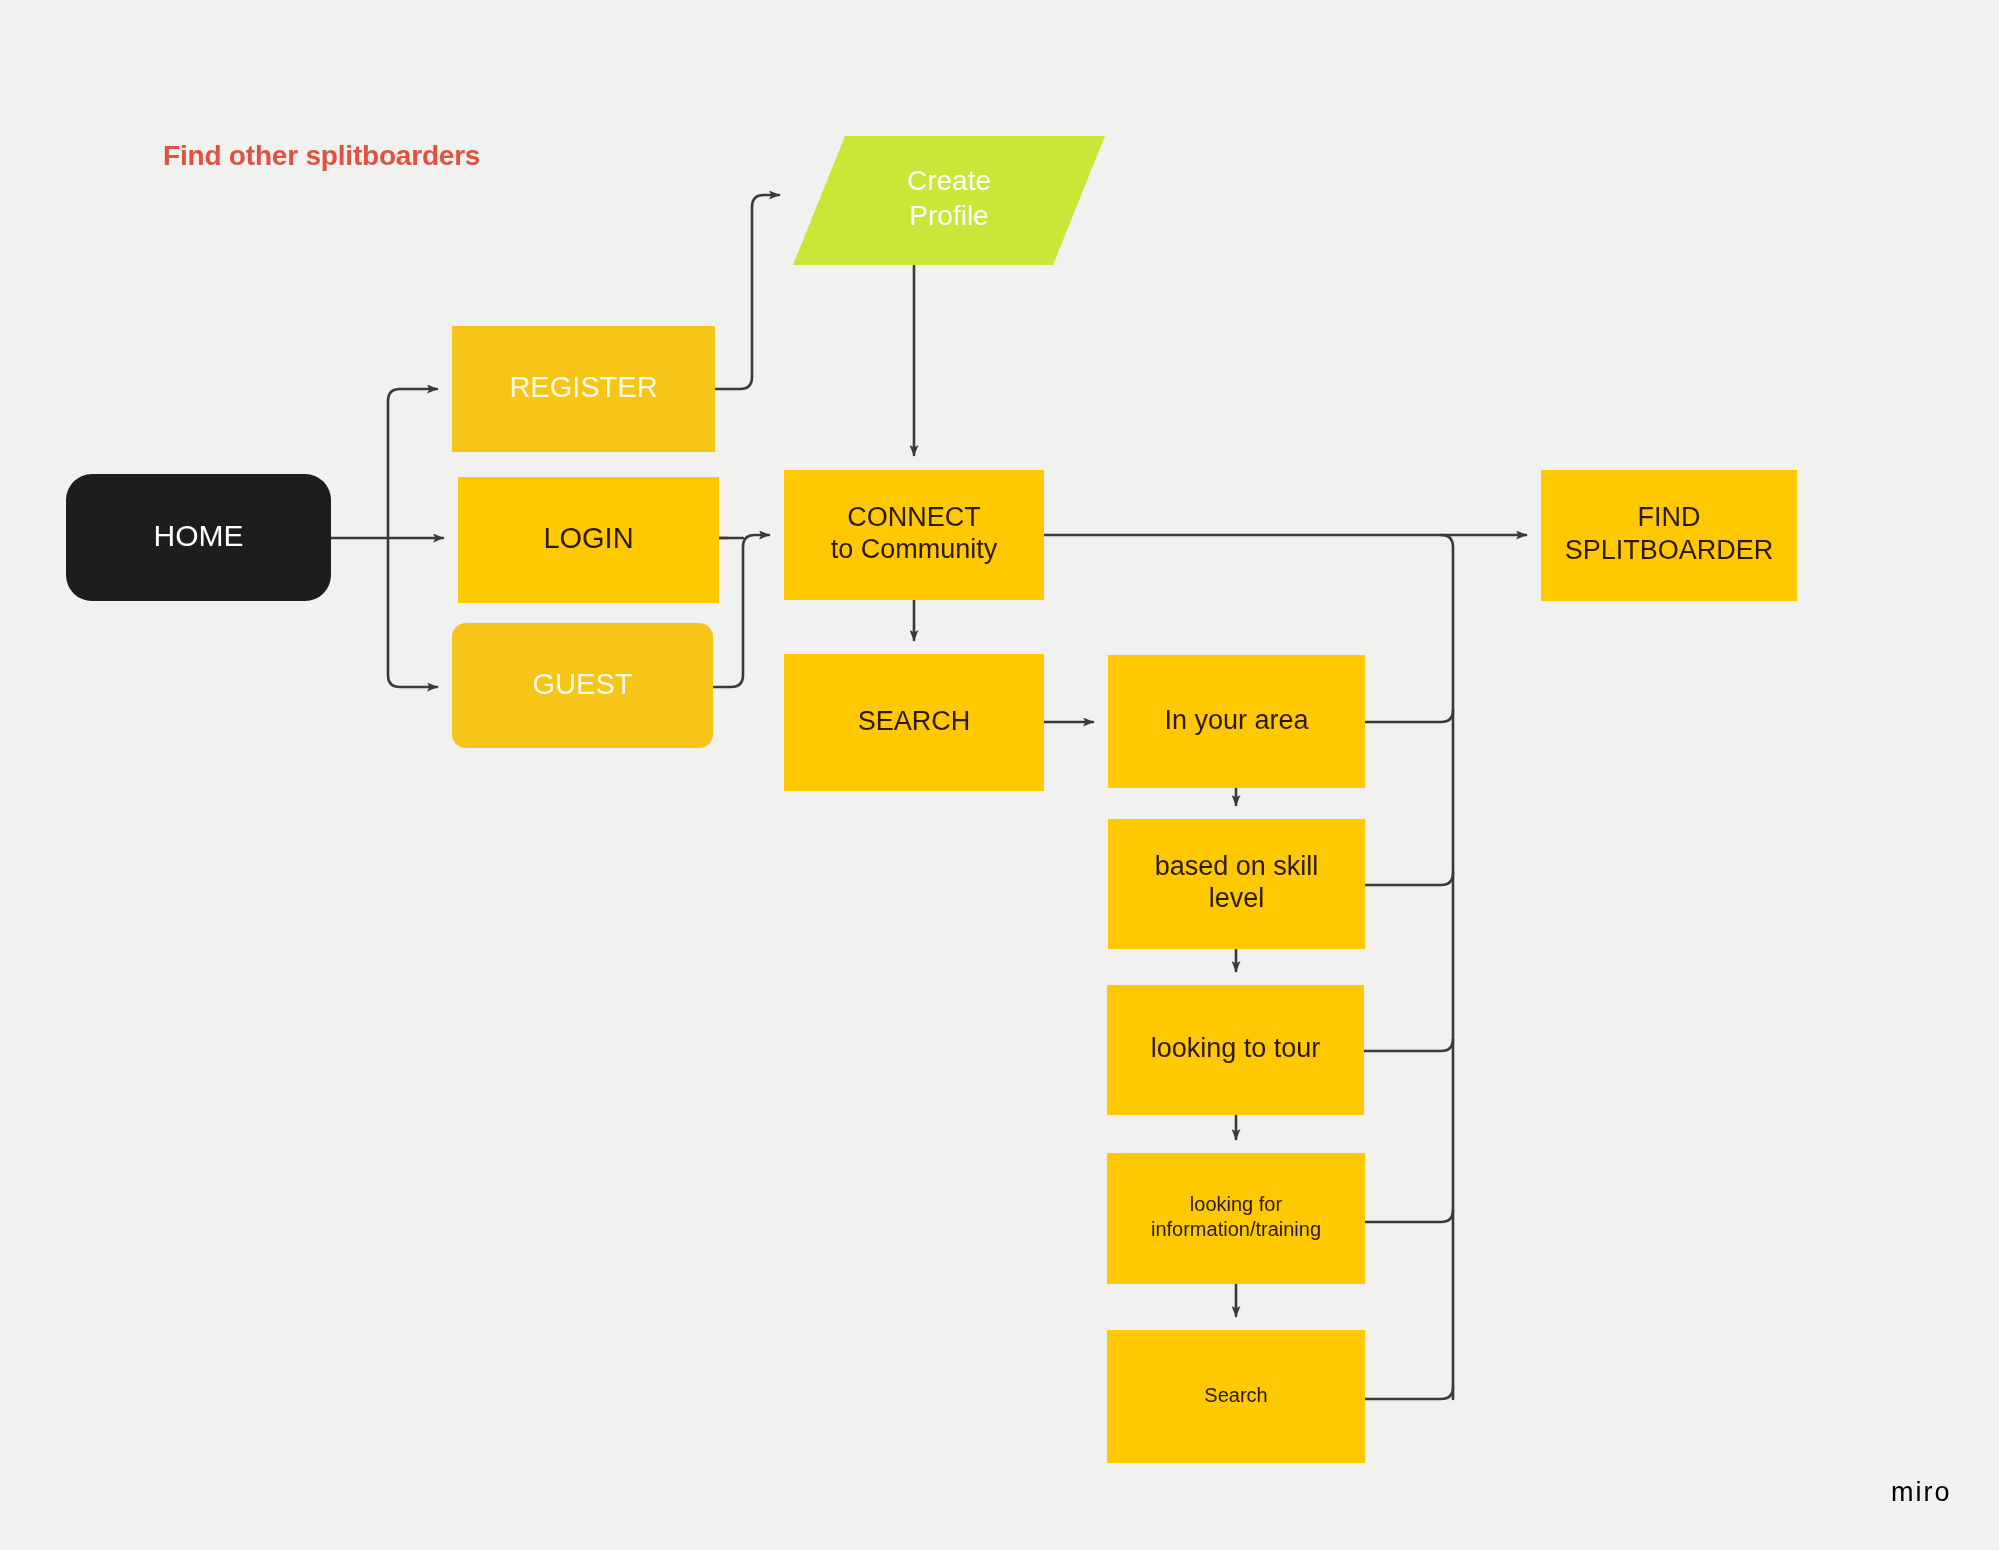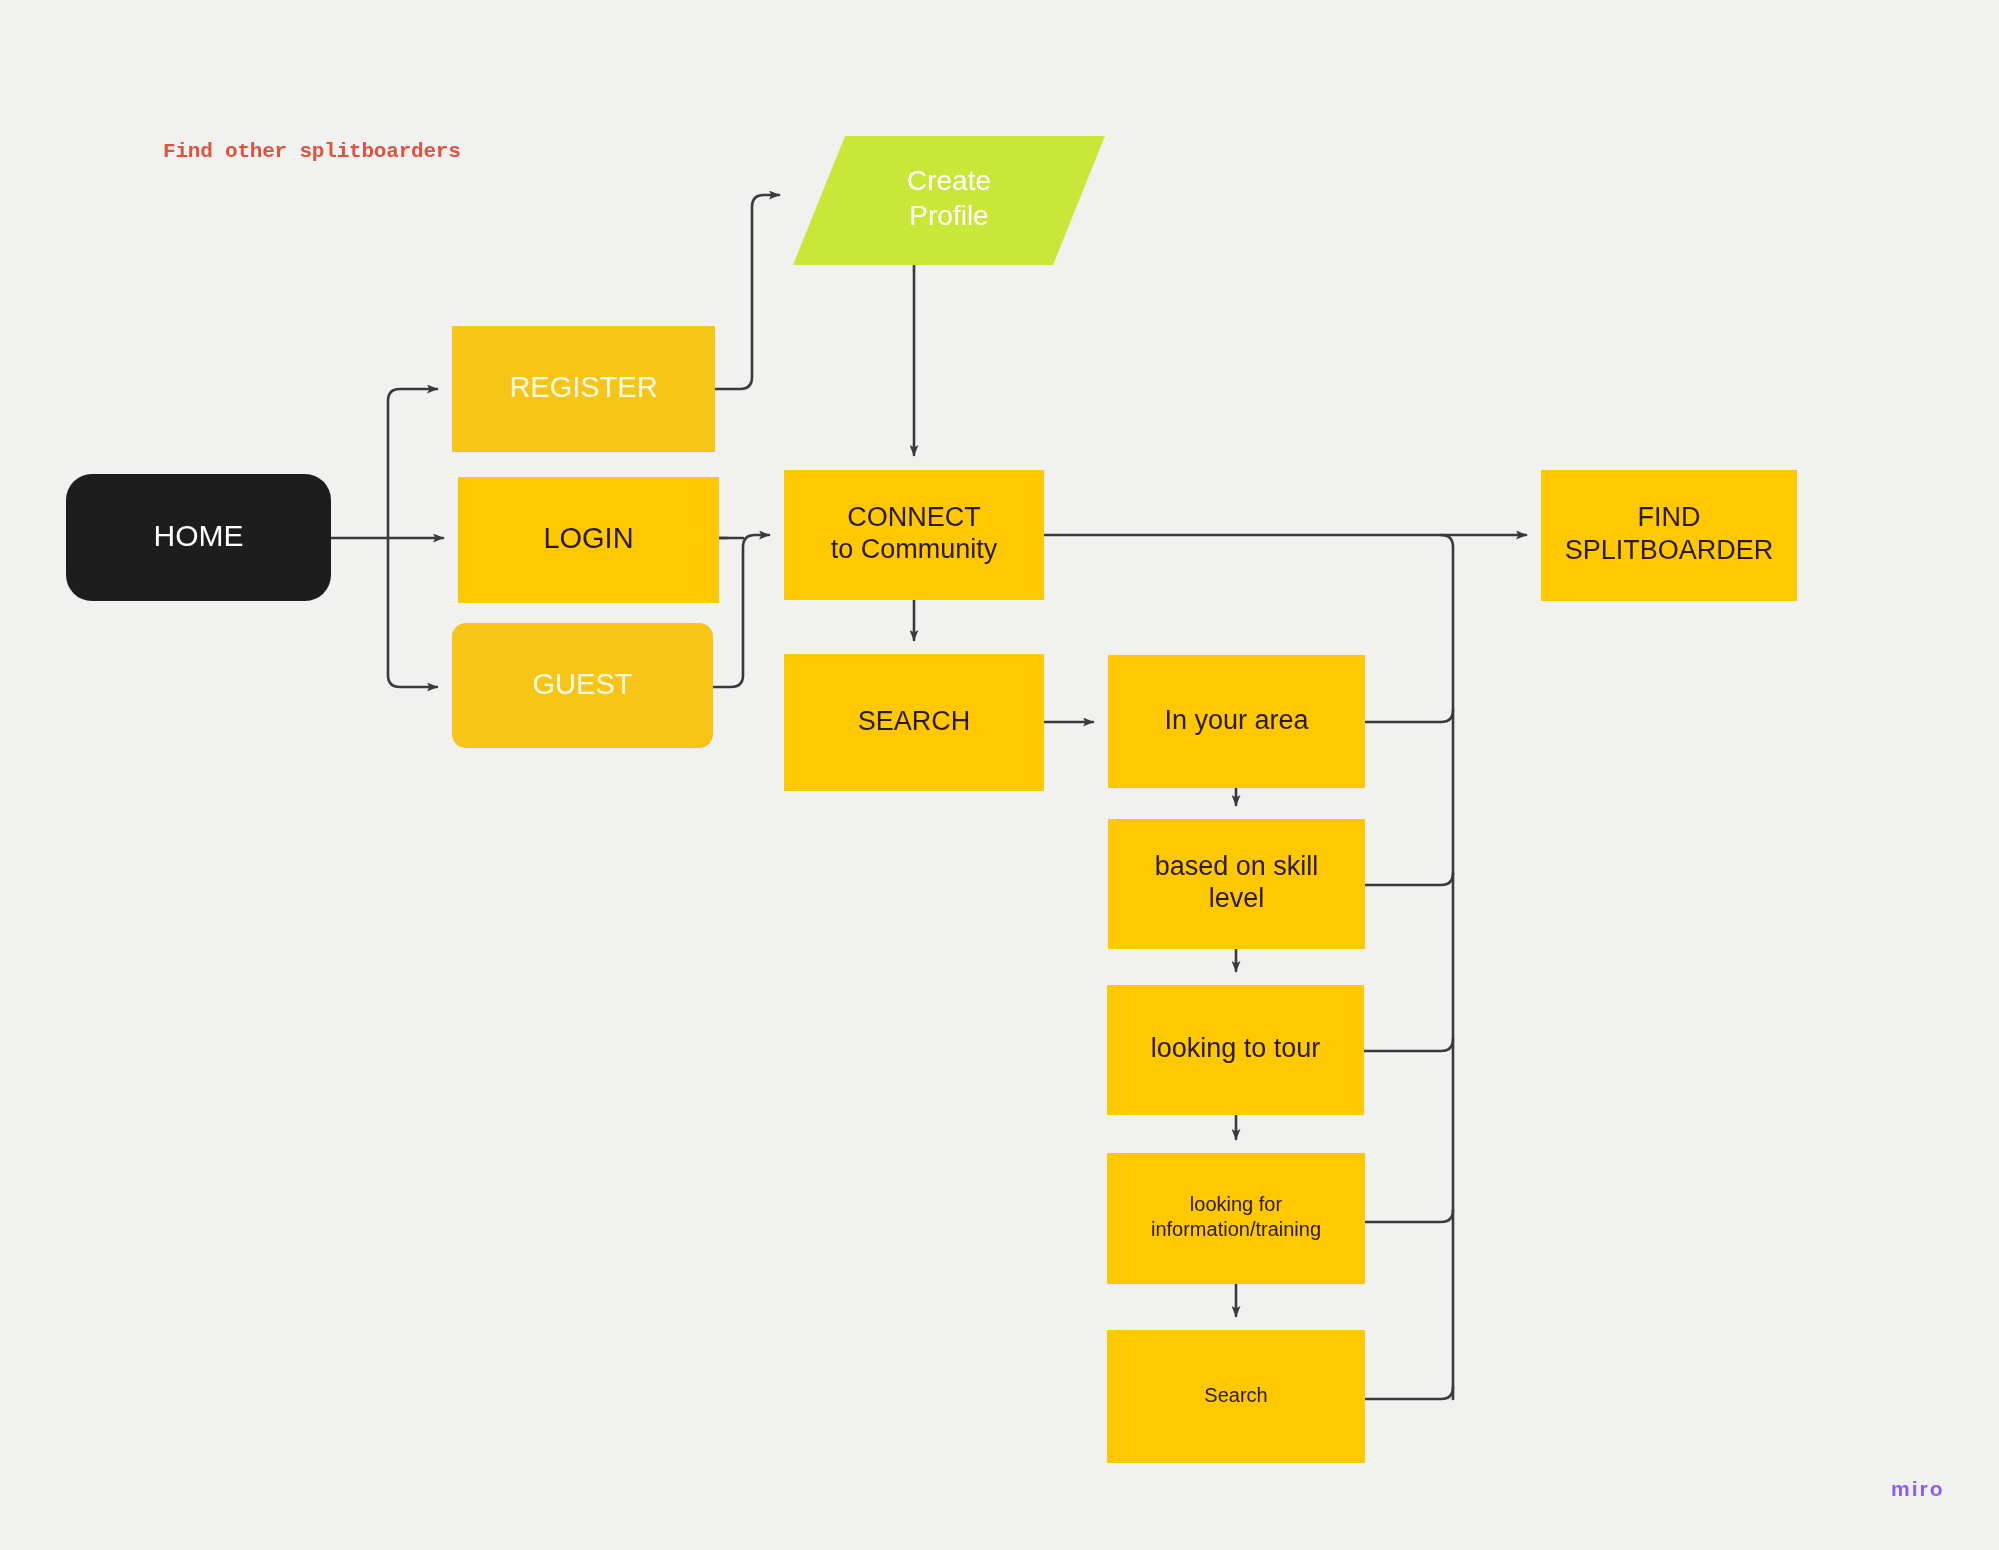--- a/index.html
+++ b/index.html
@@ -17,36 +17,36 @@
   #canvas {
     position: absolute;
     inset: 0;
     width: 1999px;
     height: 1550px;
   }
   .board-title {
     position: absolute;
     left: 163px;
     top: 140px;
-    font-family: Liberation Mono, monospace;
-    font-size: 21px;
+    font-family: Liberation Sans, sans-serif;
+    font-size: 28px;
     font-weight: bold;
     color: #e0523d;
     letter-spacing: -0.2px;
     white-space: nowrap;
   }
   .miro-mark {
     position: absolute;
     left: 1891px;
     top: 1477px;
     font-family: "Liberation Sans", sans-serif;
-    font-size: 21px;
-    font-weight: bold;
+    font-size: 27px;
+    font-weight: normal;
     letter-spacing: 2px;
-    color: #8b5cf6;
+    color: #000000;
   }
   .node-label {
     font-family: "Liberation Sans", sans-serif;
     dominant-baseline: middle;
     text-anchor: middle;
   }
 </style>
 </head>
 <body style="background: rgb(241, 241, 240);">
 

